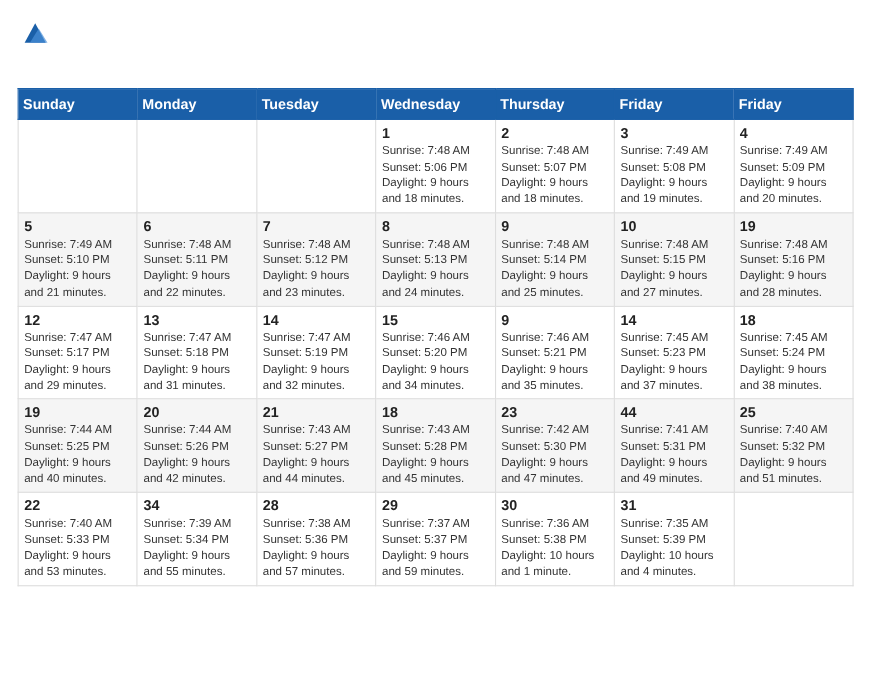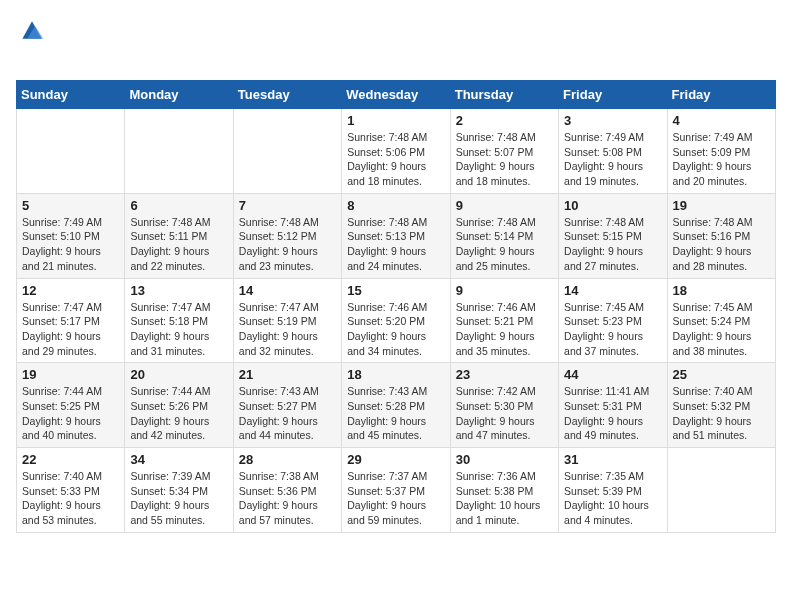--- a/index.html
+++ b/index.html
@@ -271,21 +271,21 @@
 Daylight: 9 hours and 45 minutes.</div>
         </td>
         <td>
           <span class="day-number">23</span>
           <div class="day-info" style="white-space: pre-line;">Sunrise: 7:42 AM
 Sunset: 5:30 PM
 Daylight: 9 hours and 47 minutes.</div>
         </td>
         <td>
           <span class="day-number">44</span>
-          <div class="day-info" style="white-space: pre-line;">Sunrise: 11:41 AM
+          <div class="day-info" style="white-space: pre-line;">Sunrise: 7:41 AM
 Sunset: 5:31 PM
 Daylight: 9 hours and 49 minutes.</div>
         </td>
         <td>
           <span class="day-number">25</span>
           <div class="day-info" style="white-space: pre-line;">Sunrise: 7:40 AM
 Sunset: 5:32 PM
 Daylight: 9 hours and 51 minutes.</div>
         </td>
       </tr>

